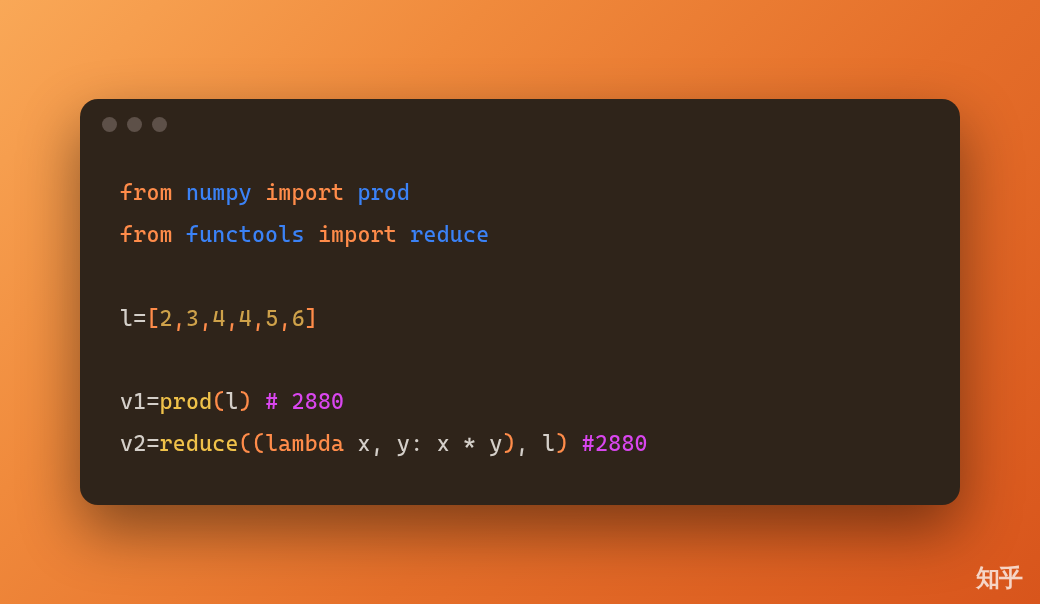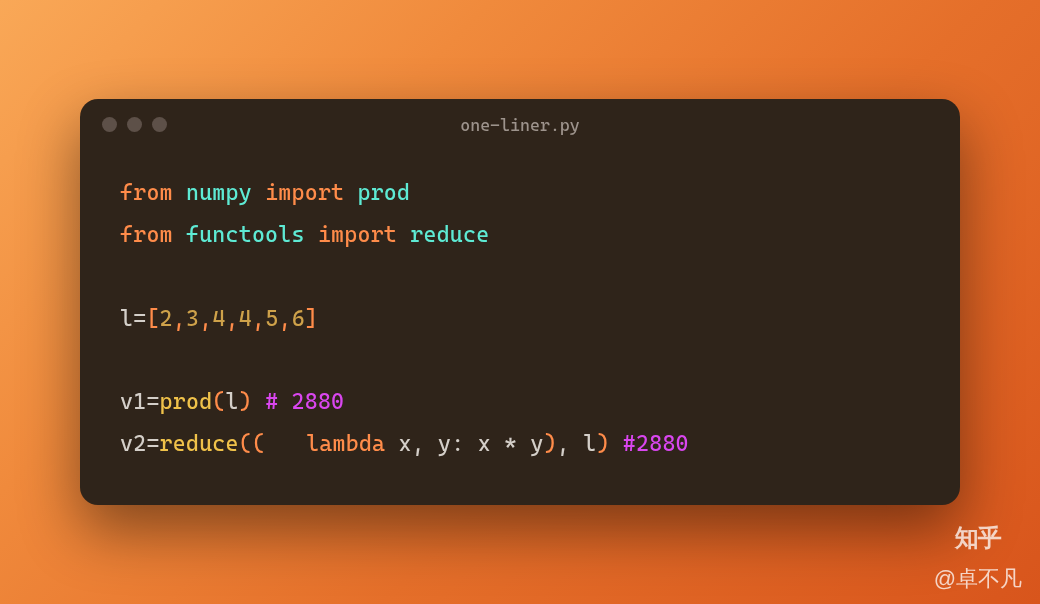--- a/index.html
+++ b/index.html
@@ -52,29 +52,29 @@
     }
     .code {
       padding: 30px 40px 40px 40px;
       font-size: 22px;
       line-height: 1.9;
       white-space: pre;
       color: #d4cfc9;
       letter-spacing: 0.3px;
     }
     .kw { color: #ff8c4a; text-align: center; }
-    .mod { color: #5eead4; }
+    .mod { color: #3b82f6; }
     .var { color: #d4cfc9; }
     .op { color: #d4cfc9; }
     .punc { color: #ff8c4a; }
     .num { color: #cfa24a; }
     .fn { color: #f0c24a; }
     .cmt { color: #d946ef; }
     .paren { color: #ff8c4a; }
-    .lam { color: #ff8c4a; margin-left: 41px; }
+    .lam { color: #ff8c4a; }
     .watermark {
       position: absolute;
       bottom: 10px;
       right: 18px;
       color: rgba(255,255,255,0.75);
       font-family: -apple-system, BlinkMacSystemFont, "PingFang SC", "Microsoft YaHei", sans-serif;
       font-size: 22px;
       display: flex;
       align-items: center;
       gap: 10px;
@@ -89,27 +89,25 @@
 </head>
 <body>
 
 <div class="window">
   <div class="titlebar">
     <div class="dots">
       <div class="dot"></div>
       <div class="dot"></div>
       <div class="dot"></div>
     </div>
-    <div class="title">one-liner.py</div>
   </div>
   <div class="code"><span class="kw">from</span> <span class="mod">numpy</span> <span class="kw">import</span> <span class="mod">prod</span>
 <span class="kw">from</span> <span class="mod">functools</span> <span class="kw">import</span> <span class="mod">reduce</span>
 
 <span class="var">l</span><span class="op">=</span><span class="punc">[</span><span class="num">2</span><span class="punc">,</span><span class="num">3</span><span class="punc">,</span><span class="num">4</span><span class="punc">,</span><span class="num">4</span><span class="punc">,</span><span class="num">5</span><span class="punc">,</span><span class="num">6</span><span class="punc">]</span>
 
 <span class="var">v1</span><span class="op">=</span><span class="fn">prod</span><span class="paren">(</span><span class="var">l</span><span class="paren">)</span> <span class="cmt"># 2880</span>
 <span class="var">v2</span><span class="op">=</span><span class="fn">reduce</span><span class="paren">(</span><span class="paren">(</span><span class="lam">lambda</span><span class="var"> x, y: x </span><span class="op">*</span><span class="var"> y</span><span class="paren">)</span><span class="var">, </span><span class="var">l</span><span class="paren">)</span> <span class="cmt">#2880</span></div>
 </div>
 
 <div class="watermark">
   <span class="zhihu-logo">知乎</span>
-  <span>@卓不凡</span>
 </div>
 
 </body></html>

